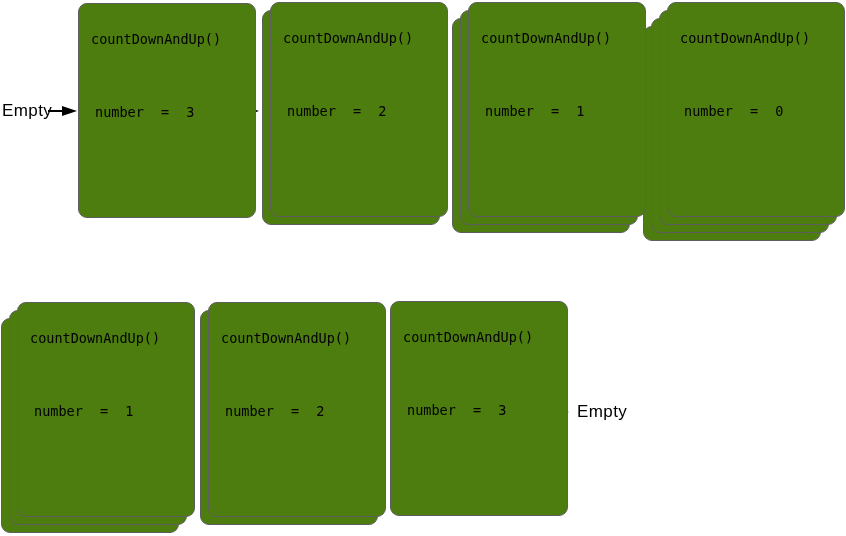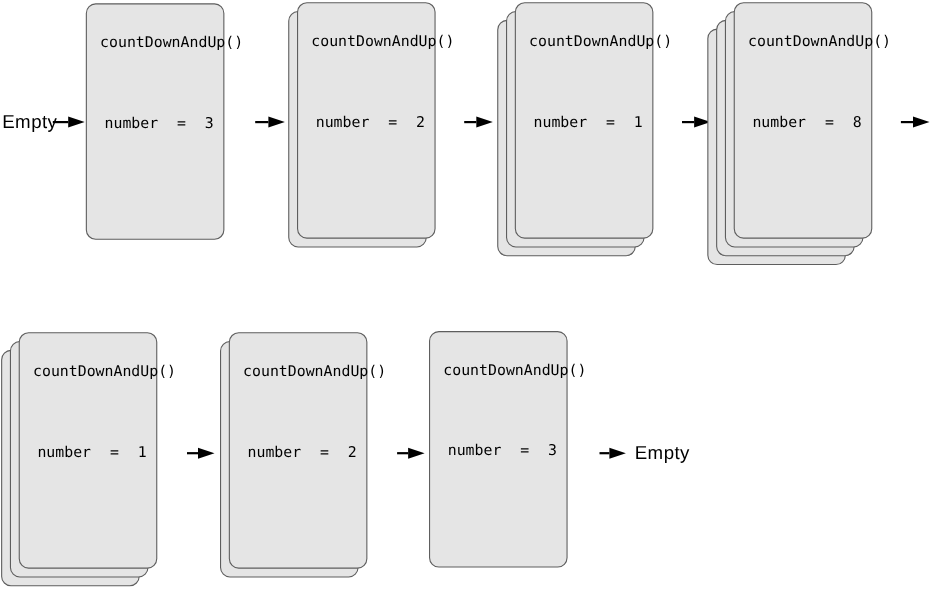--- a/index.html
+++ b/index.html
@@ -7,23 +7,23 @@
     position: relative;
     width: 846px;
     height: 536px;
     background: #ffffff;
     overflow: hidden;
     font-family: "DejaVu Sans Mono", monospace;
   }
   .stack { position: absolute; width: 150px; height: 215px; }
   .card, .ghost {
     position: absolute;
-    width: 126px; height: 215px;
+    width: 178px; height: 215px;
     box-sizing: border-box;
-    background: #e5e5e5;
+    background: #4d7c0f;
     border: 1.5px solid #5e5e5e;
     border-radius: 9px;
   }
   .card { left: 0; top: 0; z-index: 2; }
   .ghost { z-index: 1; }
   .card-title {
     position: absolute;
     left: 12px; top: 27px;
     font-size: 13.5px;
     color: #000000;
@@ -111,21 +111,21 @@
       <div class="card-var">number = 1</div>
     </div>
   </div>
 
   <div class="stack" style="left:667px; top:2px;">
     <div class="ghost" style="left: -24px; top: 24px;"></div>
       <div class="ghost" style="left: -16px; top: 16px;"></div>
       <div class="ghost" style="left: -8px; top: 8px;"></div>
       <div class="card">
       <div class="card-title">countDownAndUp()</div>
-      <div class="card-var">number = 8</div>
+      <div class="card-var">number = 0</div>
     </div>
   </div>
 
   <div class="arrow" style="left:170px; top:406px; width:25px;">
       <div class="shaft"></div>
       <div class="head"></div>
     </div>
   <div class="arrow" style="left:361px; top:406px; width:25px;">
       <div class="shaft"></div>
       <div class="head"></div>

